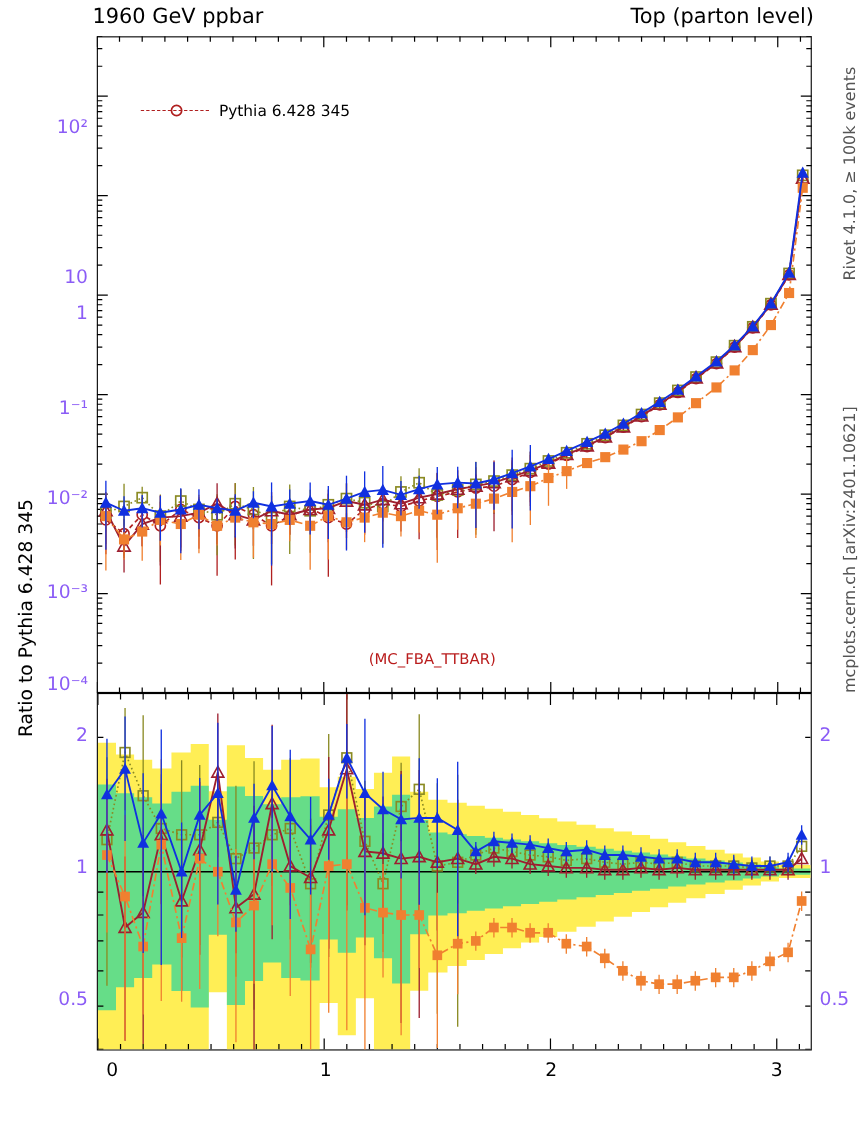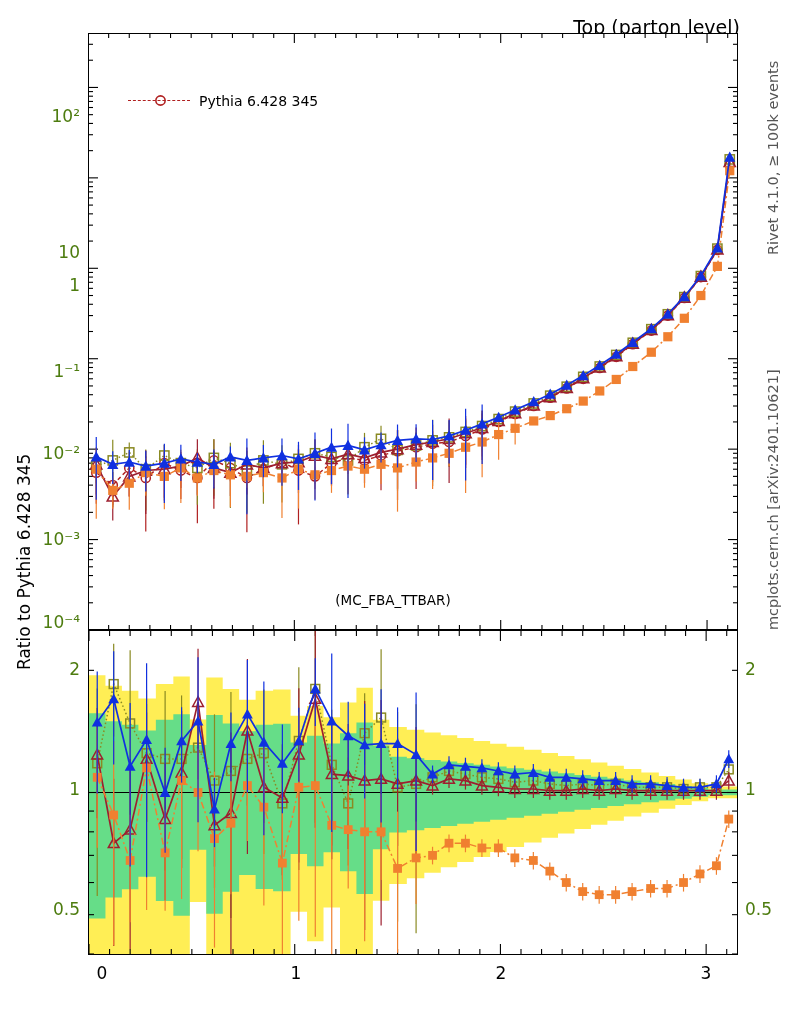--- a/index.html
+++ b/index.html
@@ -2,53 +2,54 @@
 <html><head>
 <meta charset="utf-8">
 <style>
   html,body{margin:0;padding:0;background:#ffffff;}
   body{width:786px;height:1024px;font-family:"DejaVu Sans","Liberation Sans",sans-serif;color:#000;}
   #root{position:relative;width:786px;height:1024px;overflow:hidden;}
 
   .abs{position:absolute;}
   .hdr{font-size:19px;color:#000;}
   #hdr-left{left:84px;top:4px;}
-  #hdr-right{right:46px;top:16px;}
+  #hdr-right{right:46px;top:4px;}
 
   
   .rot{position:absolute;transform-origin:0 0;transform:rotate(-90deg);white-space:nowrap;color:#555;font-size:14.5px;}
 
   
   #main-frame{left:88px;top:33px;width:650px;height:597px;border:1.3px solid #000;box-sizing:border-box;background:#fff;}
   #ratio-frame{left:88px;top:630px;width:650px;height:325px;border:1.3px solid #000;box-sizing:border-box;background:#fff;}
 
-  .ylab{position:absolute;font-size:17px;text-align:right;color:#4d7c0f;}
+  .ylab{position:absolute;font-size:17px;text-align:right;color:#8b5cf6;}
   .xlab{position:absolute;font-size:17px;color:#000;}
 
   #plot-title{left:0;right:0;top:70px;text-align:center;font-size:16.5px;}
-  #watermark{position:absolute;left:0;right:0;top:592px;text-align:center;font-size:13.5px;color:#000000;}
+  #watermark{position:absolute;left:0;right:0;top:592px;text-align:center;font-size:13.5px;color:#b91c1c;}
 
   
   #legend{position:absolute;left:128px;top:88px;font-size:14px;}
   .leg-row{display:flex;align-items:center;height:26px;}
   .leg-sample{width:62px;height:20px;position:relative;margin-right:9px;}
   .leg-line{position:absolute;left:0;top:9px;width:62px;height:0;border-top-width:1.6px;}
   .leg-mk{position:absolute;left:26px;top:3px;width:13px;height:13px;}
   .leg-text{white-space:nowrap;}
 
   #ratio-ylabel{position:absolute;left:14px;top:648px;width:22px;}
   #ratio-ylabel span{display:block;transform-origin:0 0;transform:rotate(-90deg) translate(-100%,0);white-space:nowrap;font-size:17px;}
 
   svg{display:block;}
 </style>
 </head>
 <body>
 
 <div id="root">
 
+  <div class="abs hdr" id="hdr-left">1960 GeV ppbar</div>
   <div class="abs hdr" id="hdr-right">Top (parton level)</div>
 
   <div class="rot" id="side-top" style="left:765px;top:255px;">Rivet 4.1.0, ≥ 100k events</div>
   <div class="rot" id="side-mid" style="left:765px;top:630px;">mcplots.cern.ch [arXiv:2401.10621]</div>
 
   <div class="abs" id="plot-title">Δφ (ttbar) (Mtt &gt; 450)</div>
 
   <div class="abs" id="main-frame"></div>
 
   <div class="ylab" style="left:26px;top:106px;width:54px;">10²</div>

